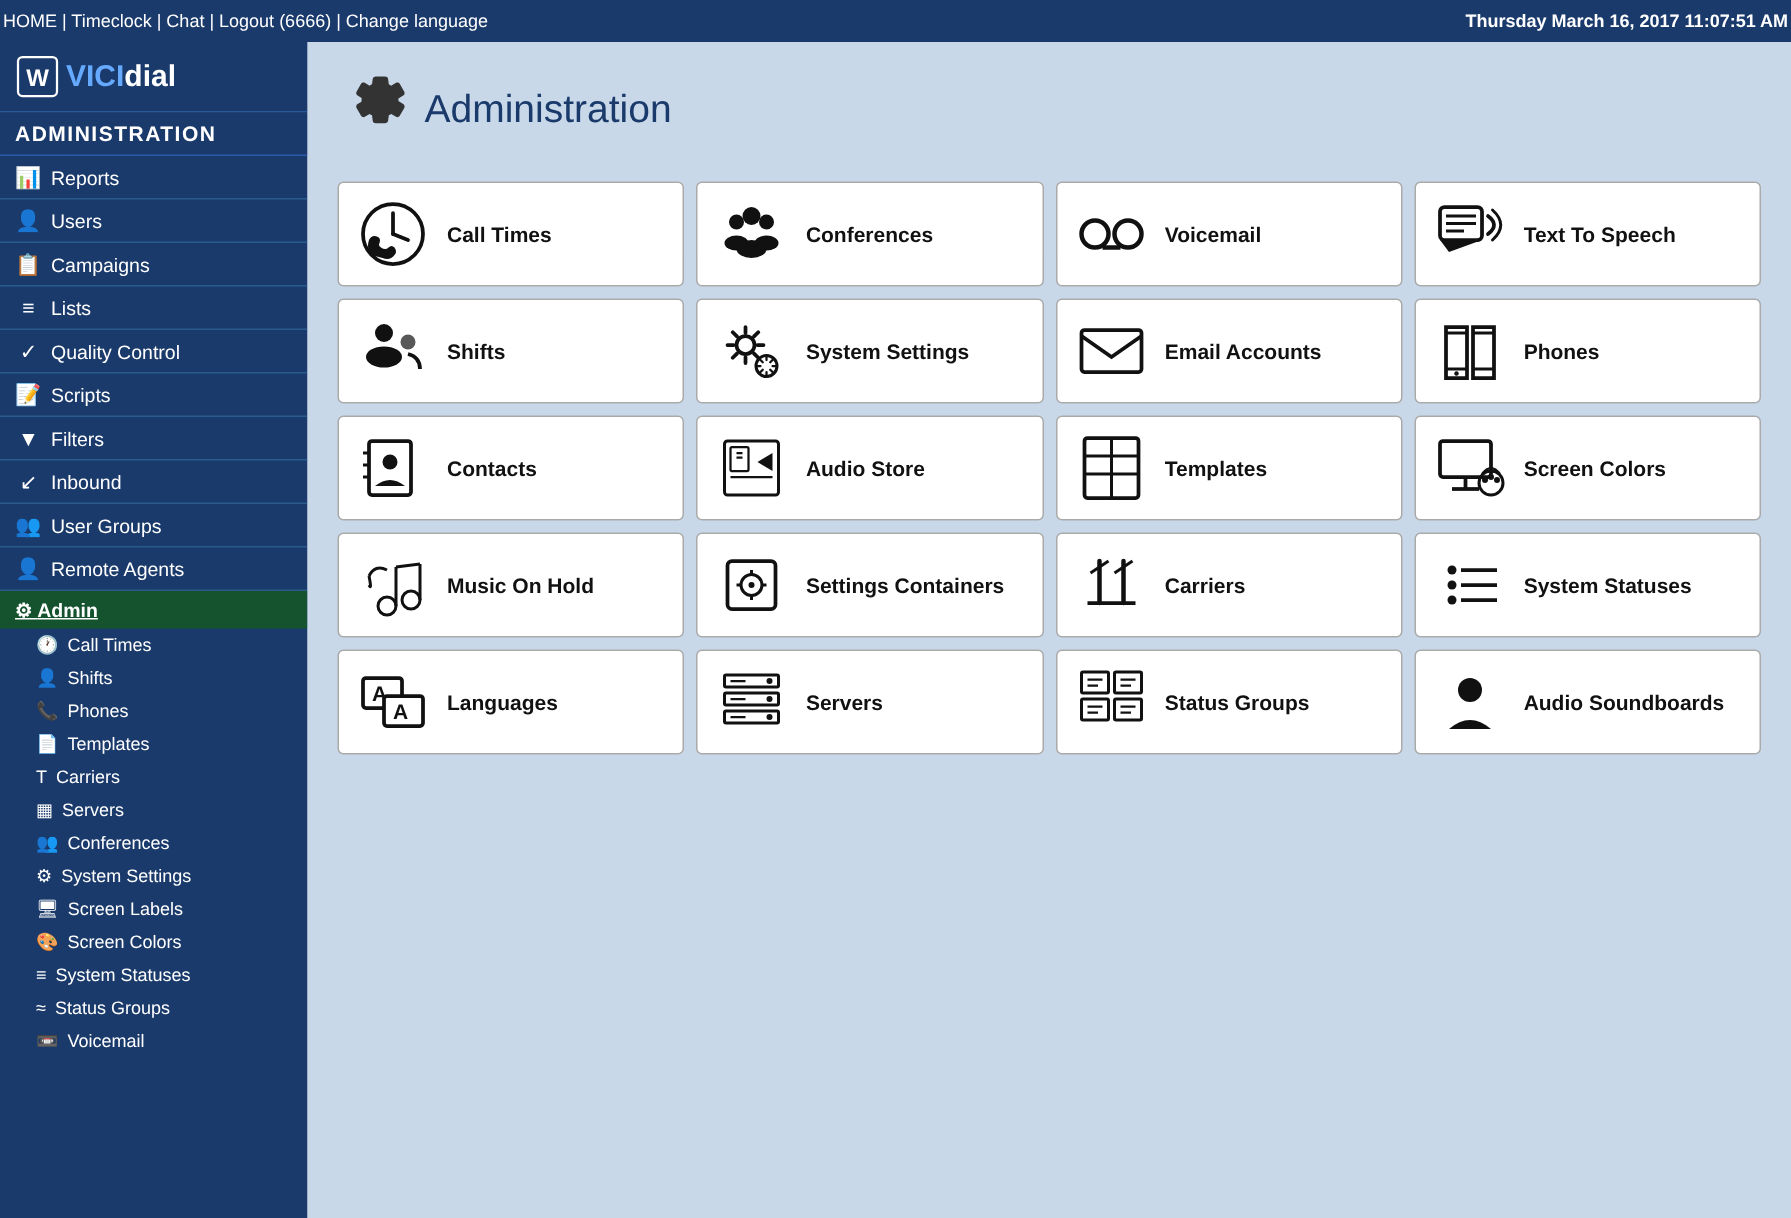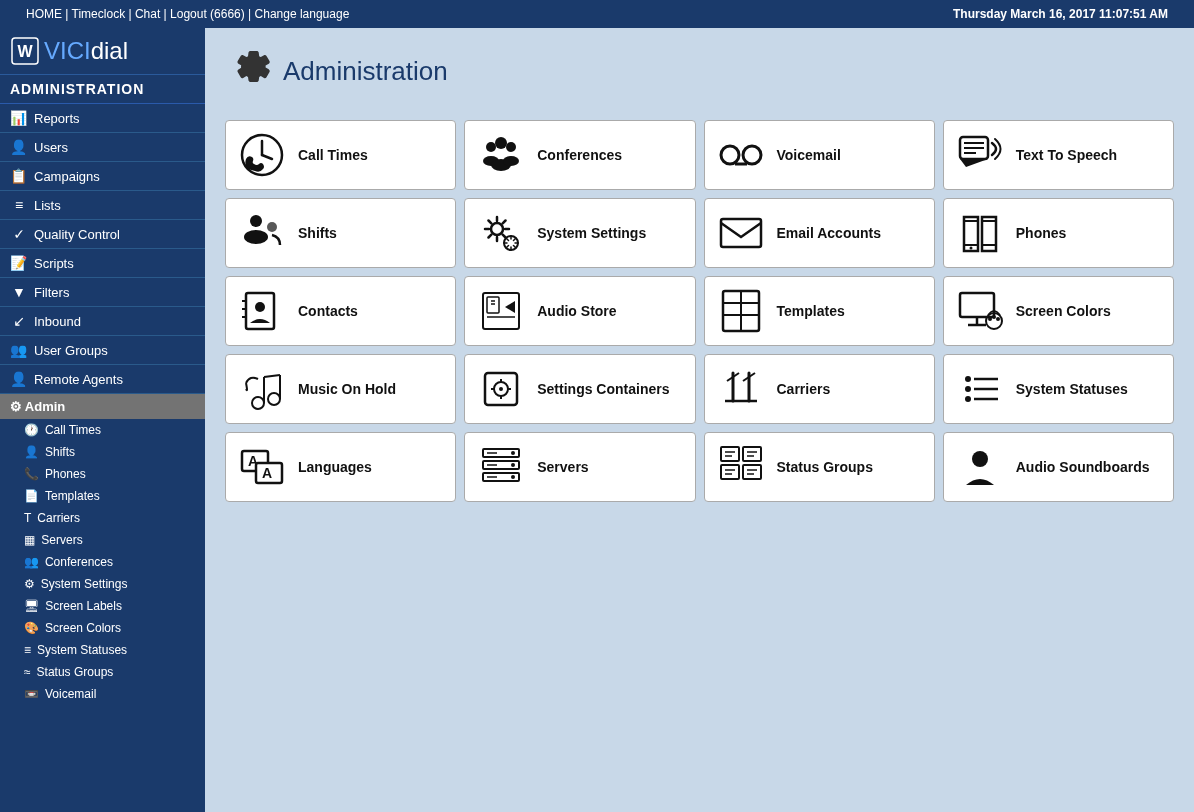--- a/index.html
+++ b/index.html
@@ -13,21 +13,21 @@
       flex-direction: column;
     }
 
     
     .top-bar {
       background: #1a3a6b;
       color: white;
       display: flex;
       justify-content: space-between;
       align-items: center;
-      padding: 4px 26px;
+      padding: 4px 2px;
       height: 28px;
       font-size: 12px;
     }
     .top-bar-date {
       color: white;
       font-size: 12px;
       font-weight: bold;
       margin-left: 23px;
     }
 
@@ -89,21 +89,22 @@
     }
     .sidebar-section {
       background: #4a7ab5;
       color: white;
       font-size: 13px;
       font-weight: bold;
       padding: 5px 10px;
       cursor: pointer;
     }
     .sidebar-subsection {
-      background: #737373;
+      background: #14532d;
+      text-decoration: underline;
     }
     .sidebar-subitem {
       padding: 4px 10px 4px 24px;
       color: white;
       font-size: 12px;
       cursor: pointer;
       display: flex;
       align-items: center;
     }
     .sidebar-subitem .si-icon {
@@ -178,21 +179,21 @@
 <div class="main-layout">
 
   <div class="sidebar">
 
     <div class="sidebar-logo">
       <div class="sidebar-logo-img">
         <svg width="30" height="30" viewBox="0 0 30 30" style="margin-right:4px">
           <rect x="2" y="2" width="26" height="26" rx="3" fill="#1a3a6b" stroke="white" stroke-width="1.5"></rect>
           <text x="15" y="21" text-anchor="middle" fill="white" font-size="16" font-weight="bold">W</text>
         </svg>
-        <span style="color:white;font-size:24px;font-weight:normal;text-align:right;">
+        <span style="color:white;font-size:20px;font-weight:bold;text-align:right;">
           <span style="color:#6af;">VICI</span><span style="color:white;">dial</span>
         </span>
       </div>
     </div>
 
     <div class="sidebar-admin-title">
       <span>ADMINISTRATION</span>
     </div>
 
     <div>

